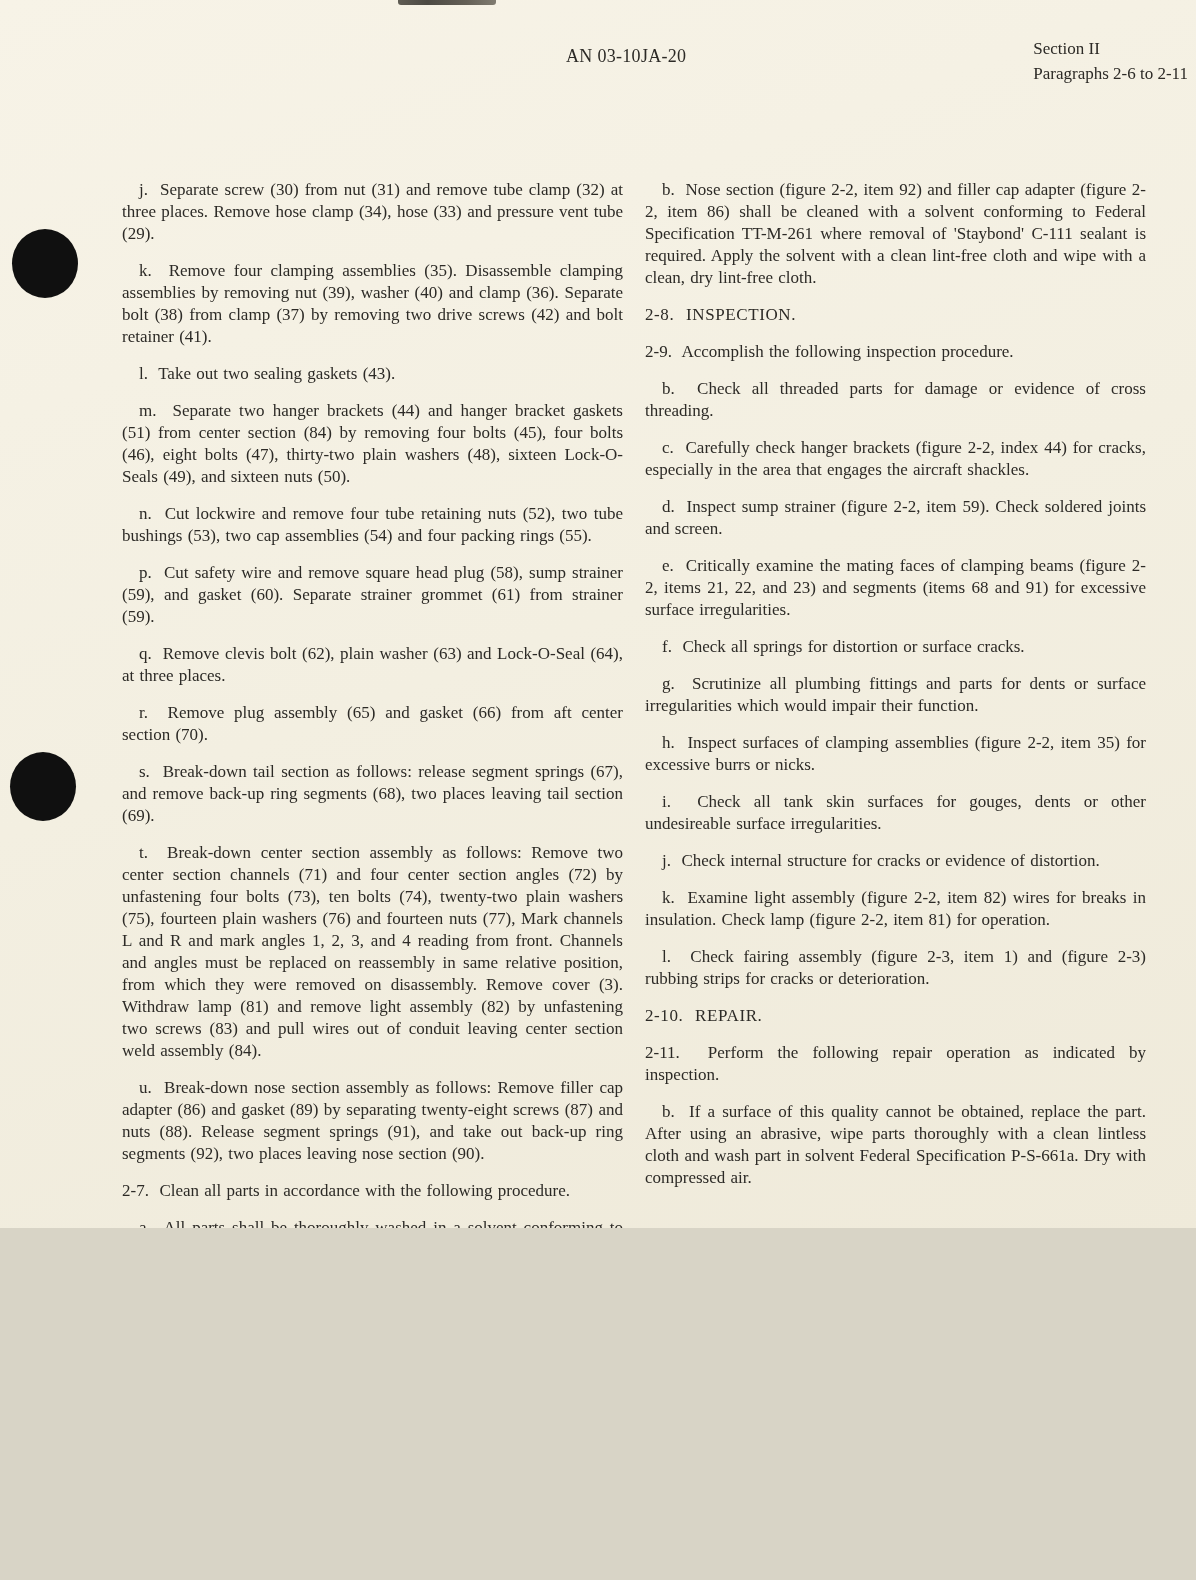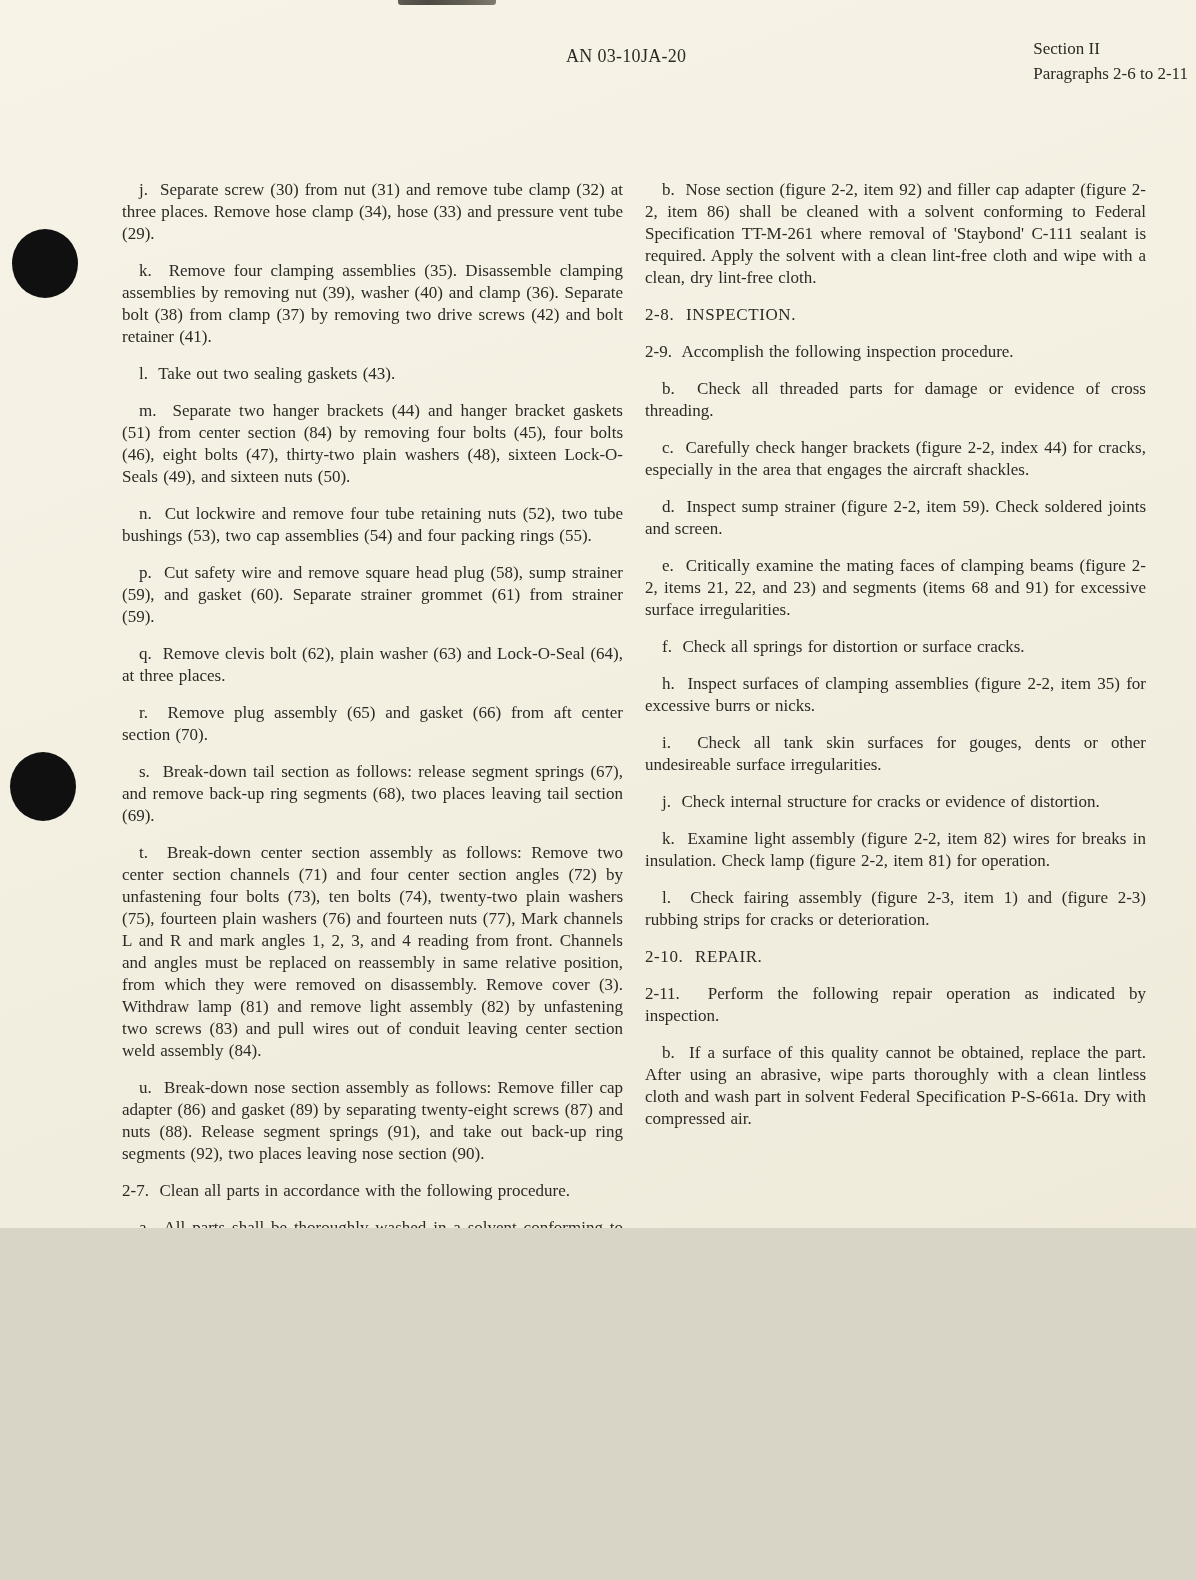--- a/index.html
+++ b/index.html
@@ -114,20 +114,21 @@
       </section>
     <section class="col">
         <p class="block para">b.&nbsp; Nose section (figure 2-2, item 92) and filler cap adapter (figure 2-2, item 86) shall be cleaned with a solvent conforming to Federal Specification TT-M-261 where removal of 'Staybond' C-111 sealant is required. Apply the solvent with a clean lint-free cloth and wipe with a clean, dry lint-free cloth.</p>
         <p class="block heading">2-8.&nbsp; INSPECTION.</p>
         <p class="block numbered">2-9.&nbsp; Accomplish the following inspection procedure.</p>
         <p class="block para">b.&nbsp; Check all threaded parts for damage or evidence of cross threading.</p>
         <p class="block para">c.&nbsp; Carefully check hanger brackets (figure 2-2, index 44) for cracks, especially in the area that engages the aircraft shackles.</p>
         <p class="block para">d.&nbsp; Inspect sump strainer (figure 2-2, item 59). Check soldered joints and screen.</p>
         <p class="block para">e.&nbsp; Critically examine the mating faces of clamping beams (figure 2-2, items 21, 22, and 23) and segments (items 68 and 91) for excessive surface irregularities.</p>
         <p class="block para">f.&nbsp; Check all springs for distortion or surface cracks.</p>
+        <p class="block para">g.&nbsp; Scrutinize all plumbing fittings and parts for dents or surface irregularities which would impair their function.</p>
         <p class="block para">h.&nbsp; Inspect surfaces of clamping assemblies (figure 2-2, item 35) for excessive burrs or nicks.</p>
         <p class="block para">i.&nbsp; Check all tank skin surfaces for gouges, dents or other undesireable surface irregularities.</p>
         <p class="block para">j.&nbsp; Check internal structure for cracks or evidence of distortion.</p>
         <p class="block para">k.&nbsp; Examine light assembly (figure 2-2, item 82) wires for breaks in insulation. Check lamp (figure 2-2, item 81) for operation.</p>
         <p class="block para">l.&nbsp; Check fairing assembly (figure 2-3, item 1) and (figure 2-3) rubbing strips for cracks or deterioration.</p>
         <p class="block heading">2-10.&nbsp; REPAIR.</p>
         <p class="block numbered">2-11.&nbsp; Perform the following repair operation as indicated by inspection.</p>
         <p class="block para">b.&nbsp; If a surface of this quality cannot be obtained, replace the part. After using an abrasive, wipe parts thoroughly with a clean lintless cloth and wash part in solvent Federal Specification P-S-661a. Dry with compressed air.</p>
       </section>
   </main>

